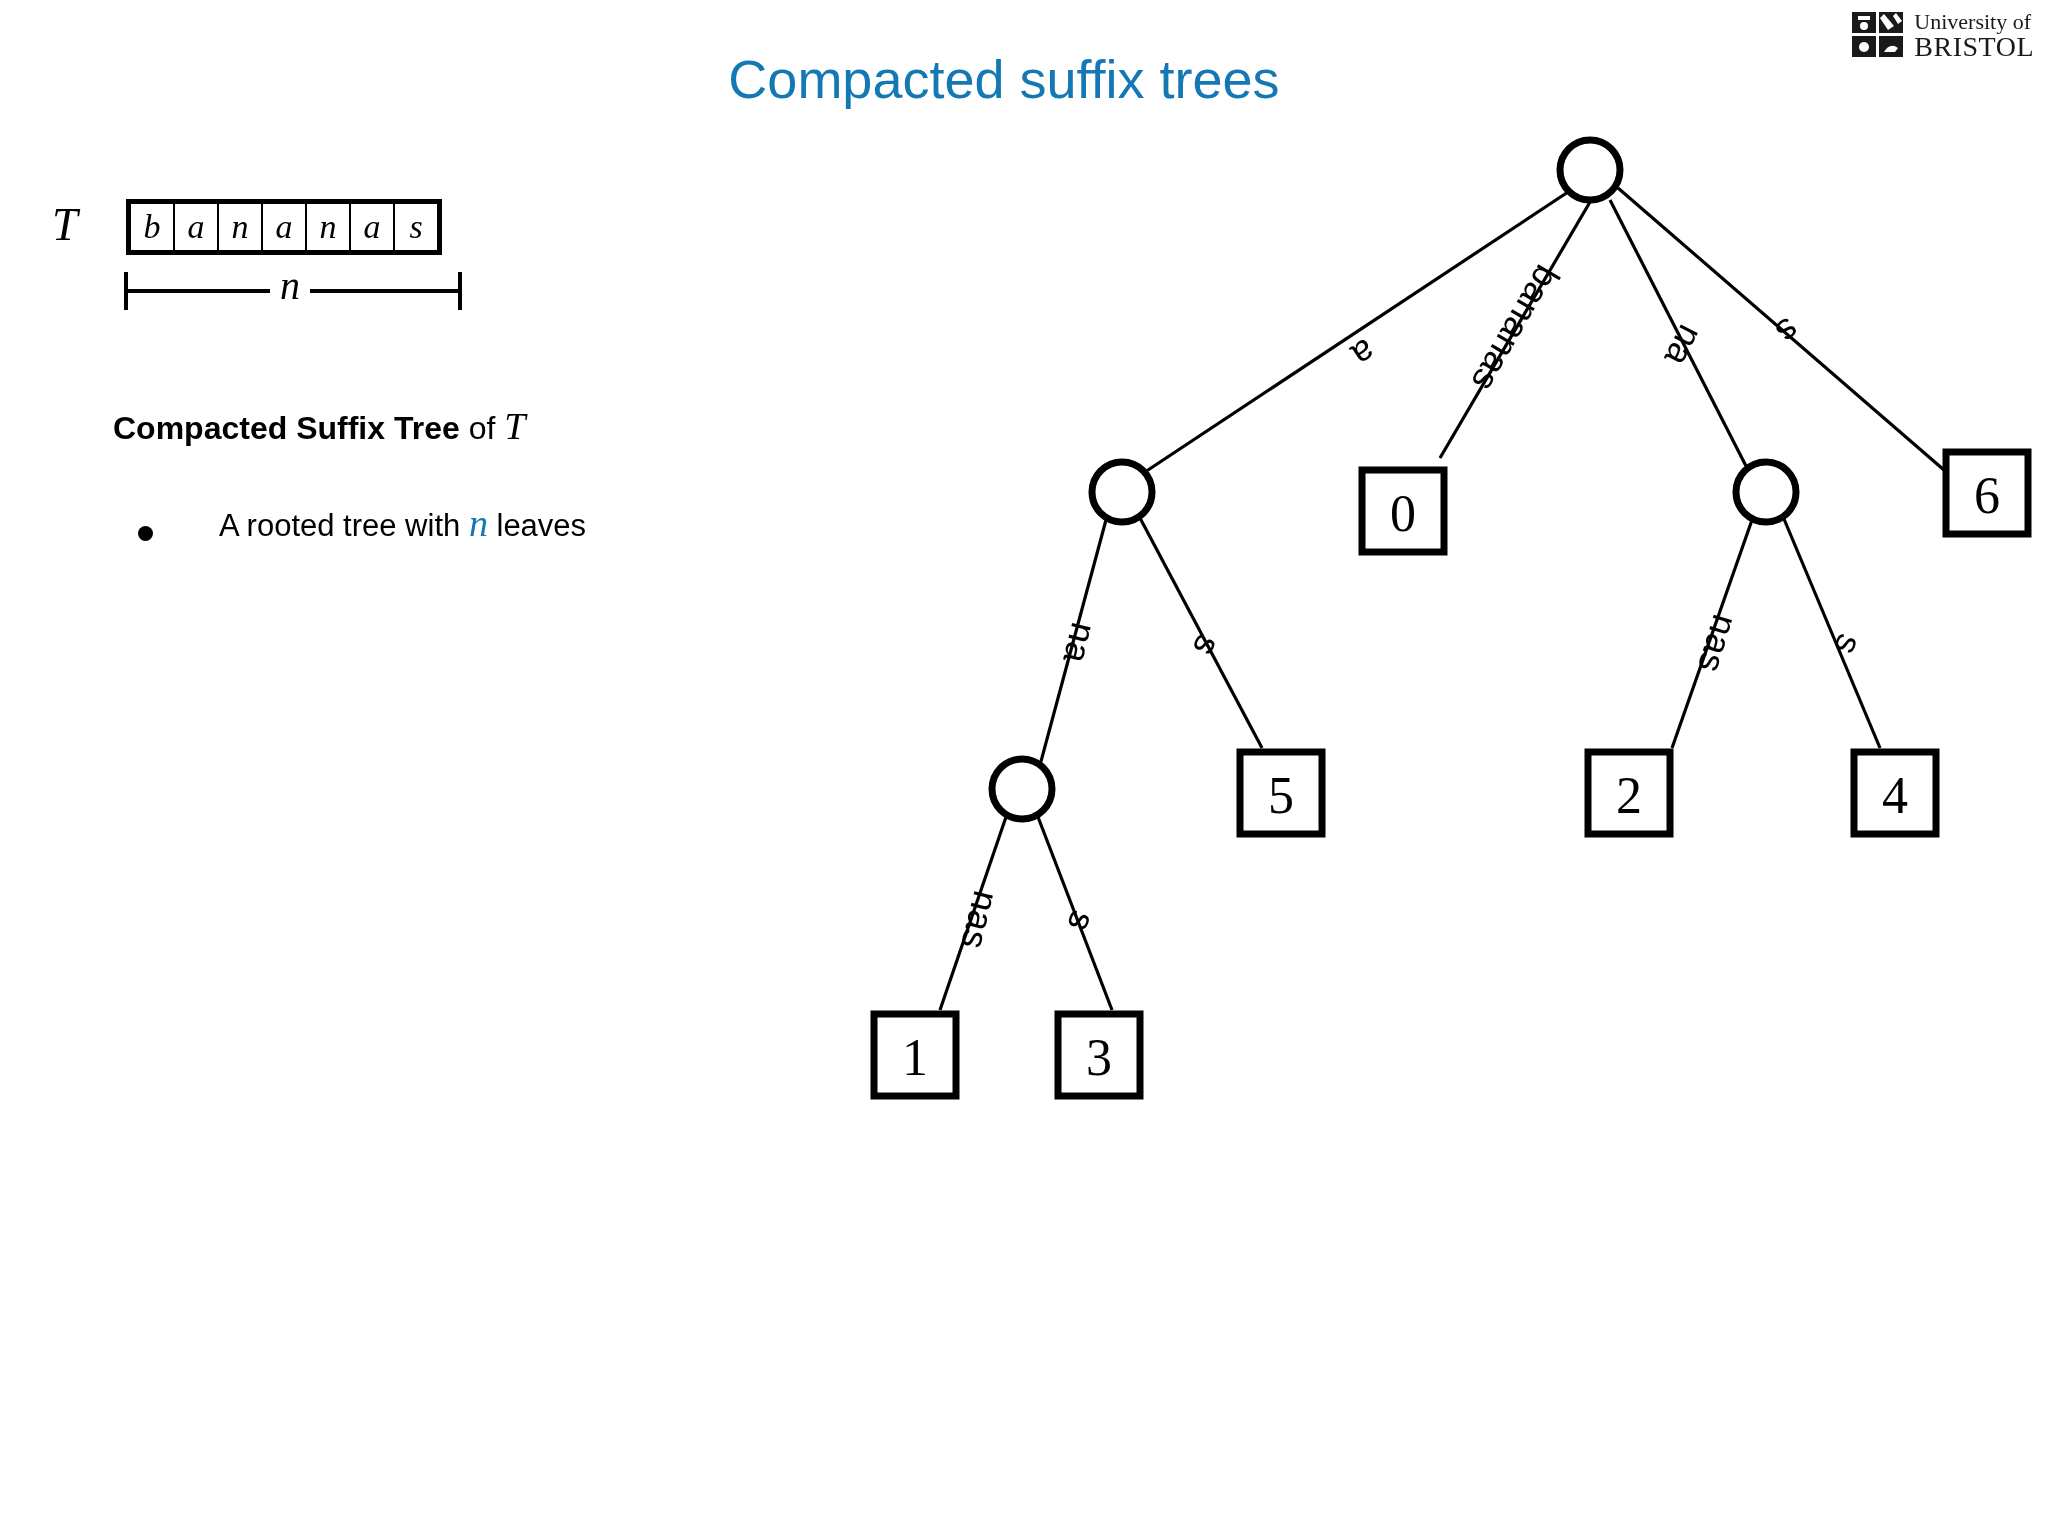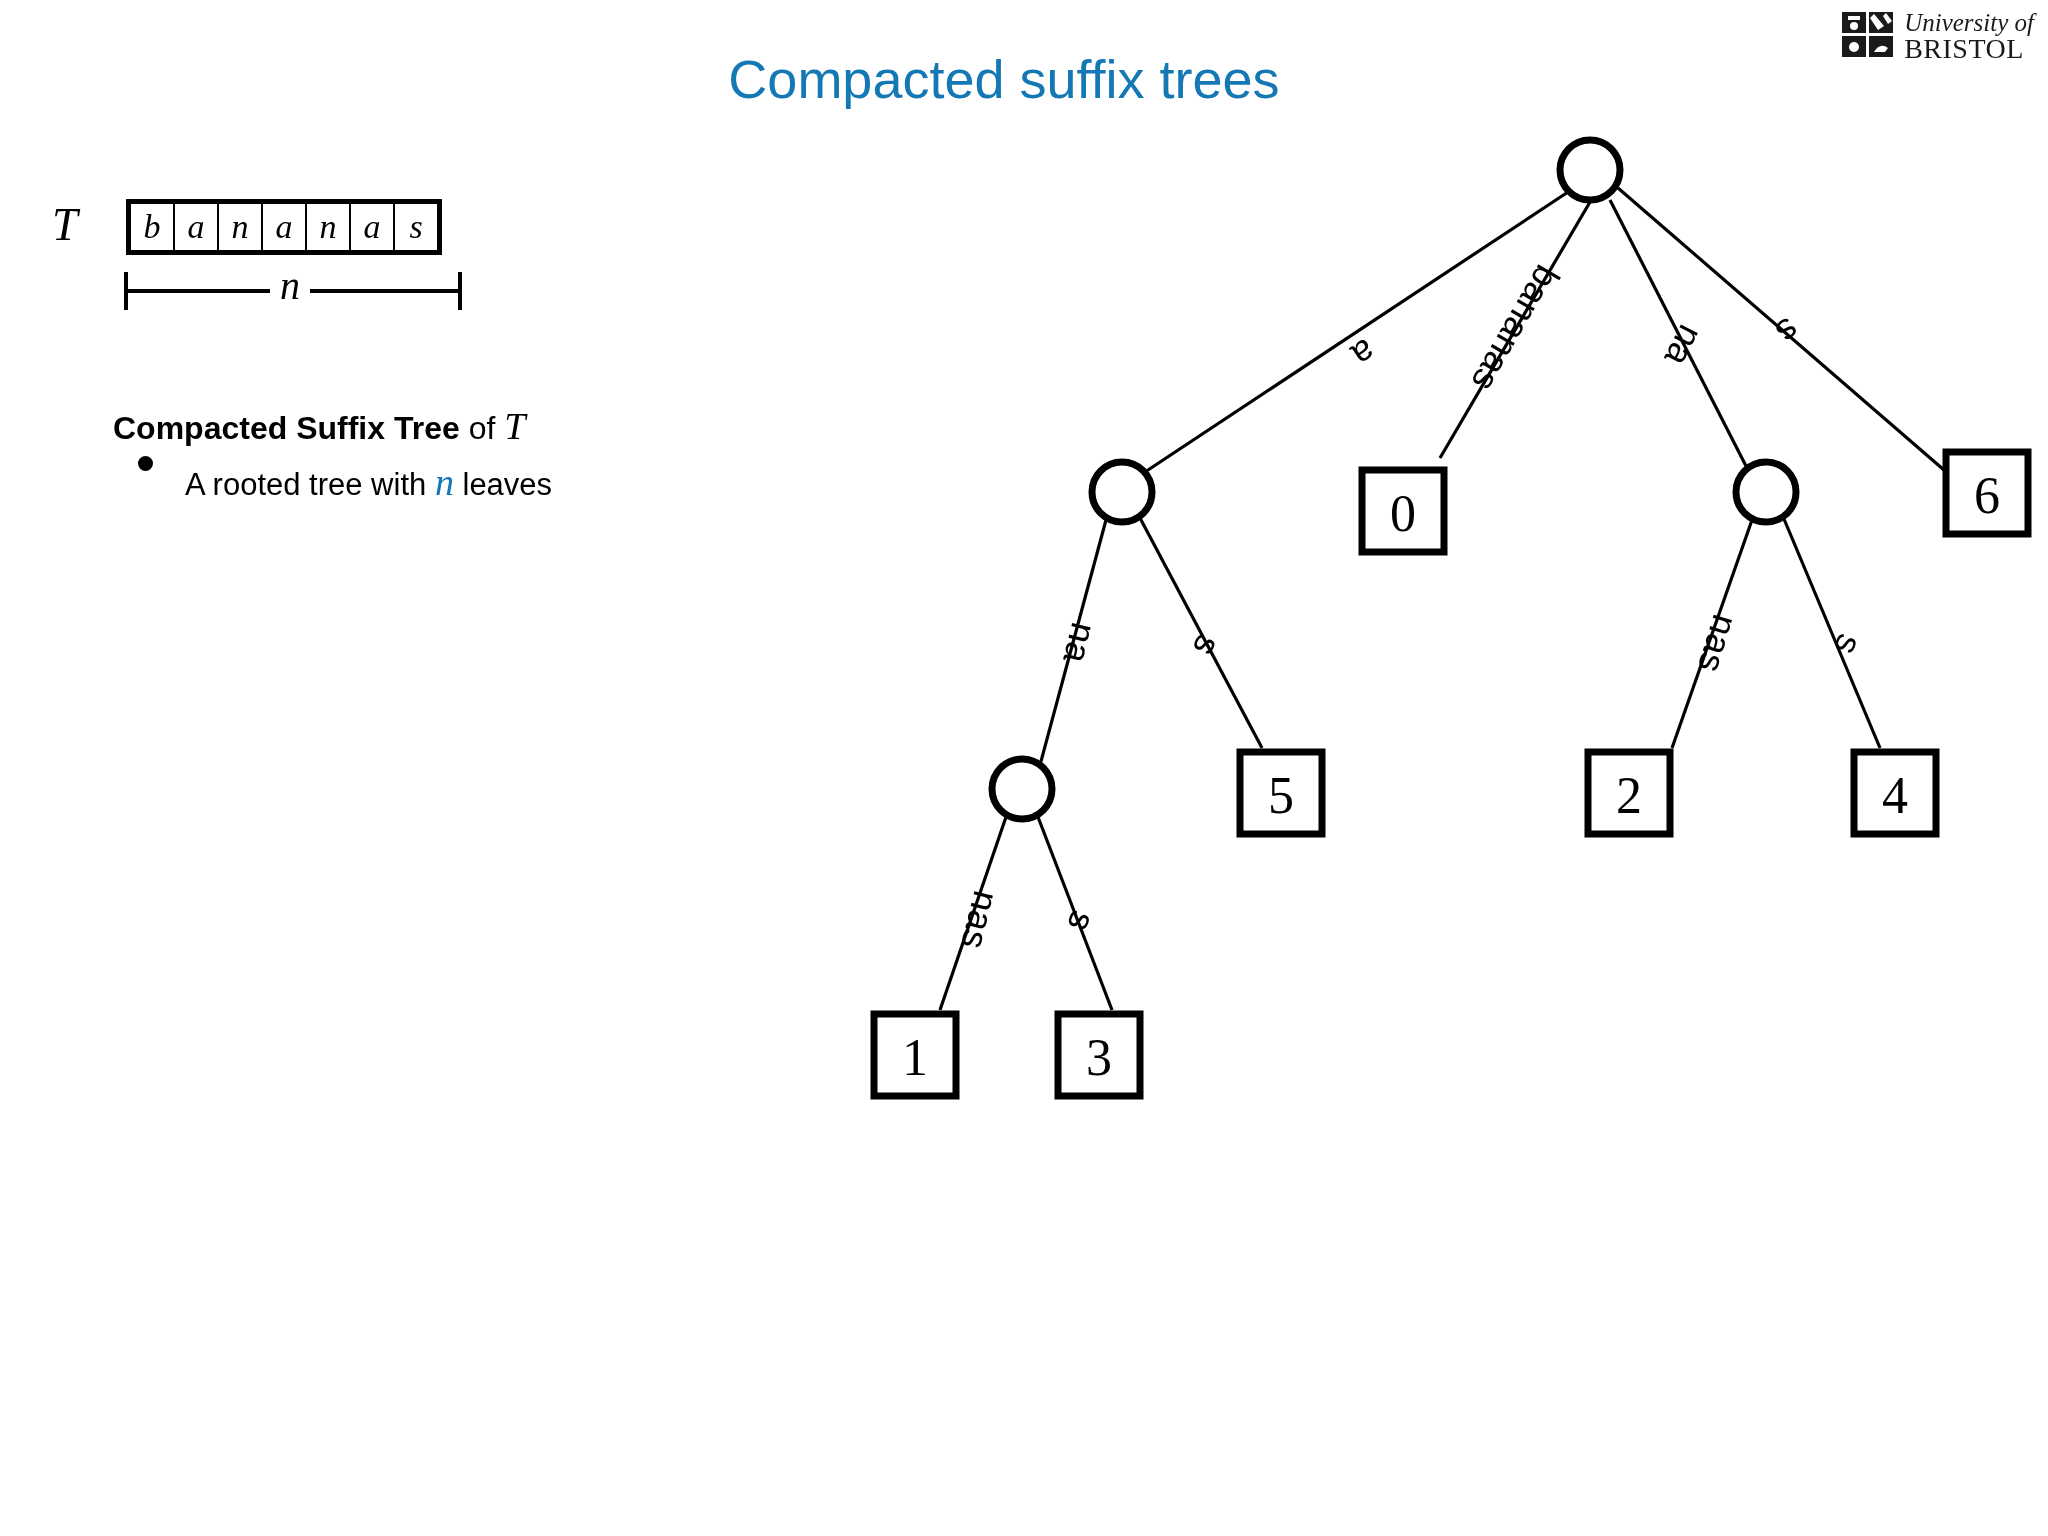--- a/index.html
+++ b/index.html
@@ -39,21 +39,21 @@
     gap: 8px;
   }
   #logo .crest { display: block; }
   #logo .wordmark {
     display: flex;
     flex-direction: column;
     line-height: 1.0;
     font-family: "Liberation Serif", serif;
     color: #1a1a1a;
   }
-  #logo .wordmark .l1 { font-size: 25px; font-style: italic; }
+  #logo .wordmark .l1 { font-size: 22px; }
   #logo .wordmark .l2 { font-size: 28px; letter-spacing: 0.5px; }
 
   
   #tlabel {
     position: absolute;
     left: 52px;
     top: 198px;
     font-family: "Liberation Serif", serif;
     font-style: italic;
     font-size: 46px;
@@ -109,25 +109,26 @@
   #defhead .mathvar {
     font-family: "Liberation Serif", serif;
     font-style: italic;
     font-size: 38px;
     font-weight: normal;
   }
 
   #bullet1 {
     position: absolute;
     left: 138px;
-    top: 460px;
+    top: 501px;
     font-size: 31px;
     color: #000;
     display: flex;
-    align-items: flex-start;
+    align-items: flex-end;
+    gap: 34px;
   }
   #bullet1 .dot {
     width: 15px;
     height: 15px;
     border-radius: 50%;
     background: #000;
     display: inline-block;
     margin-right: 32px;
     flex: none;
     position: relative;

